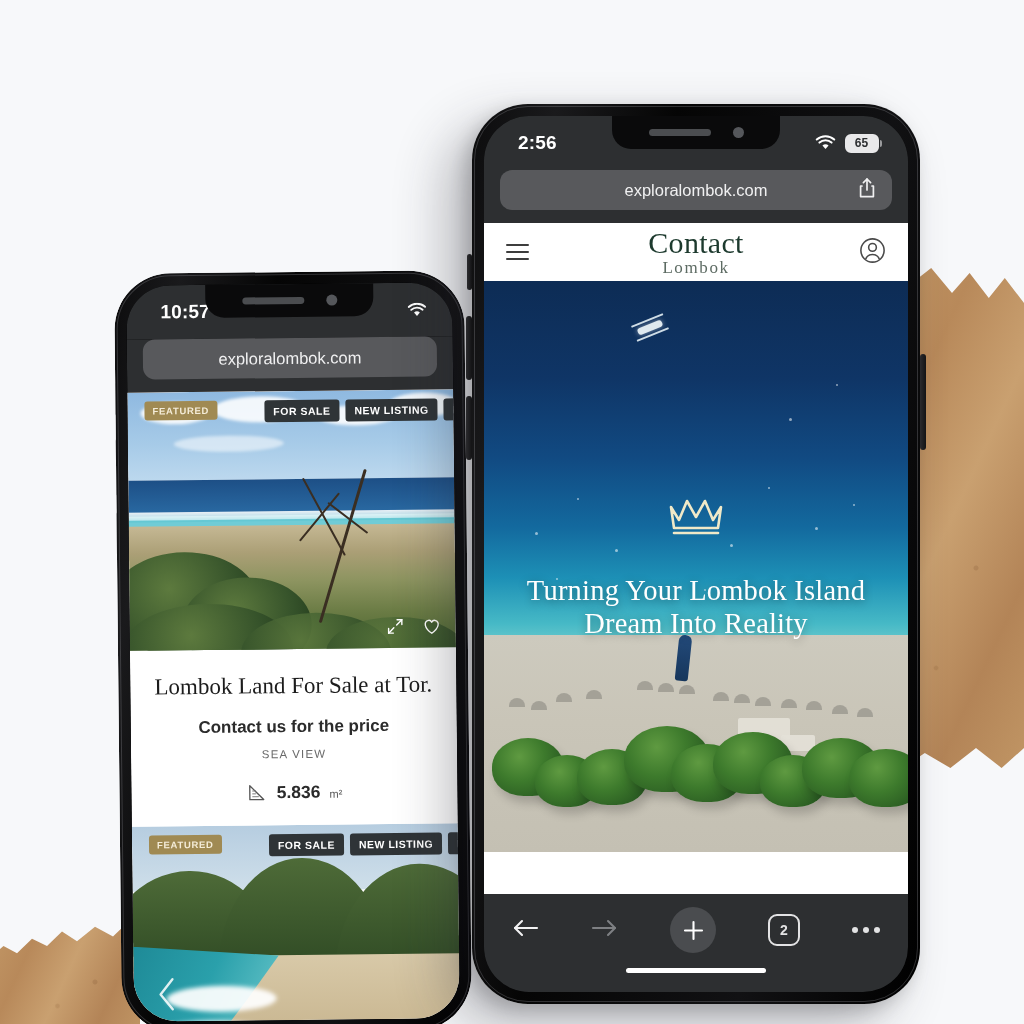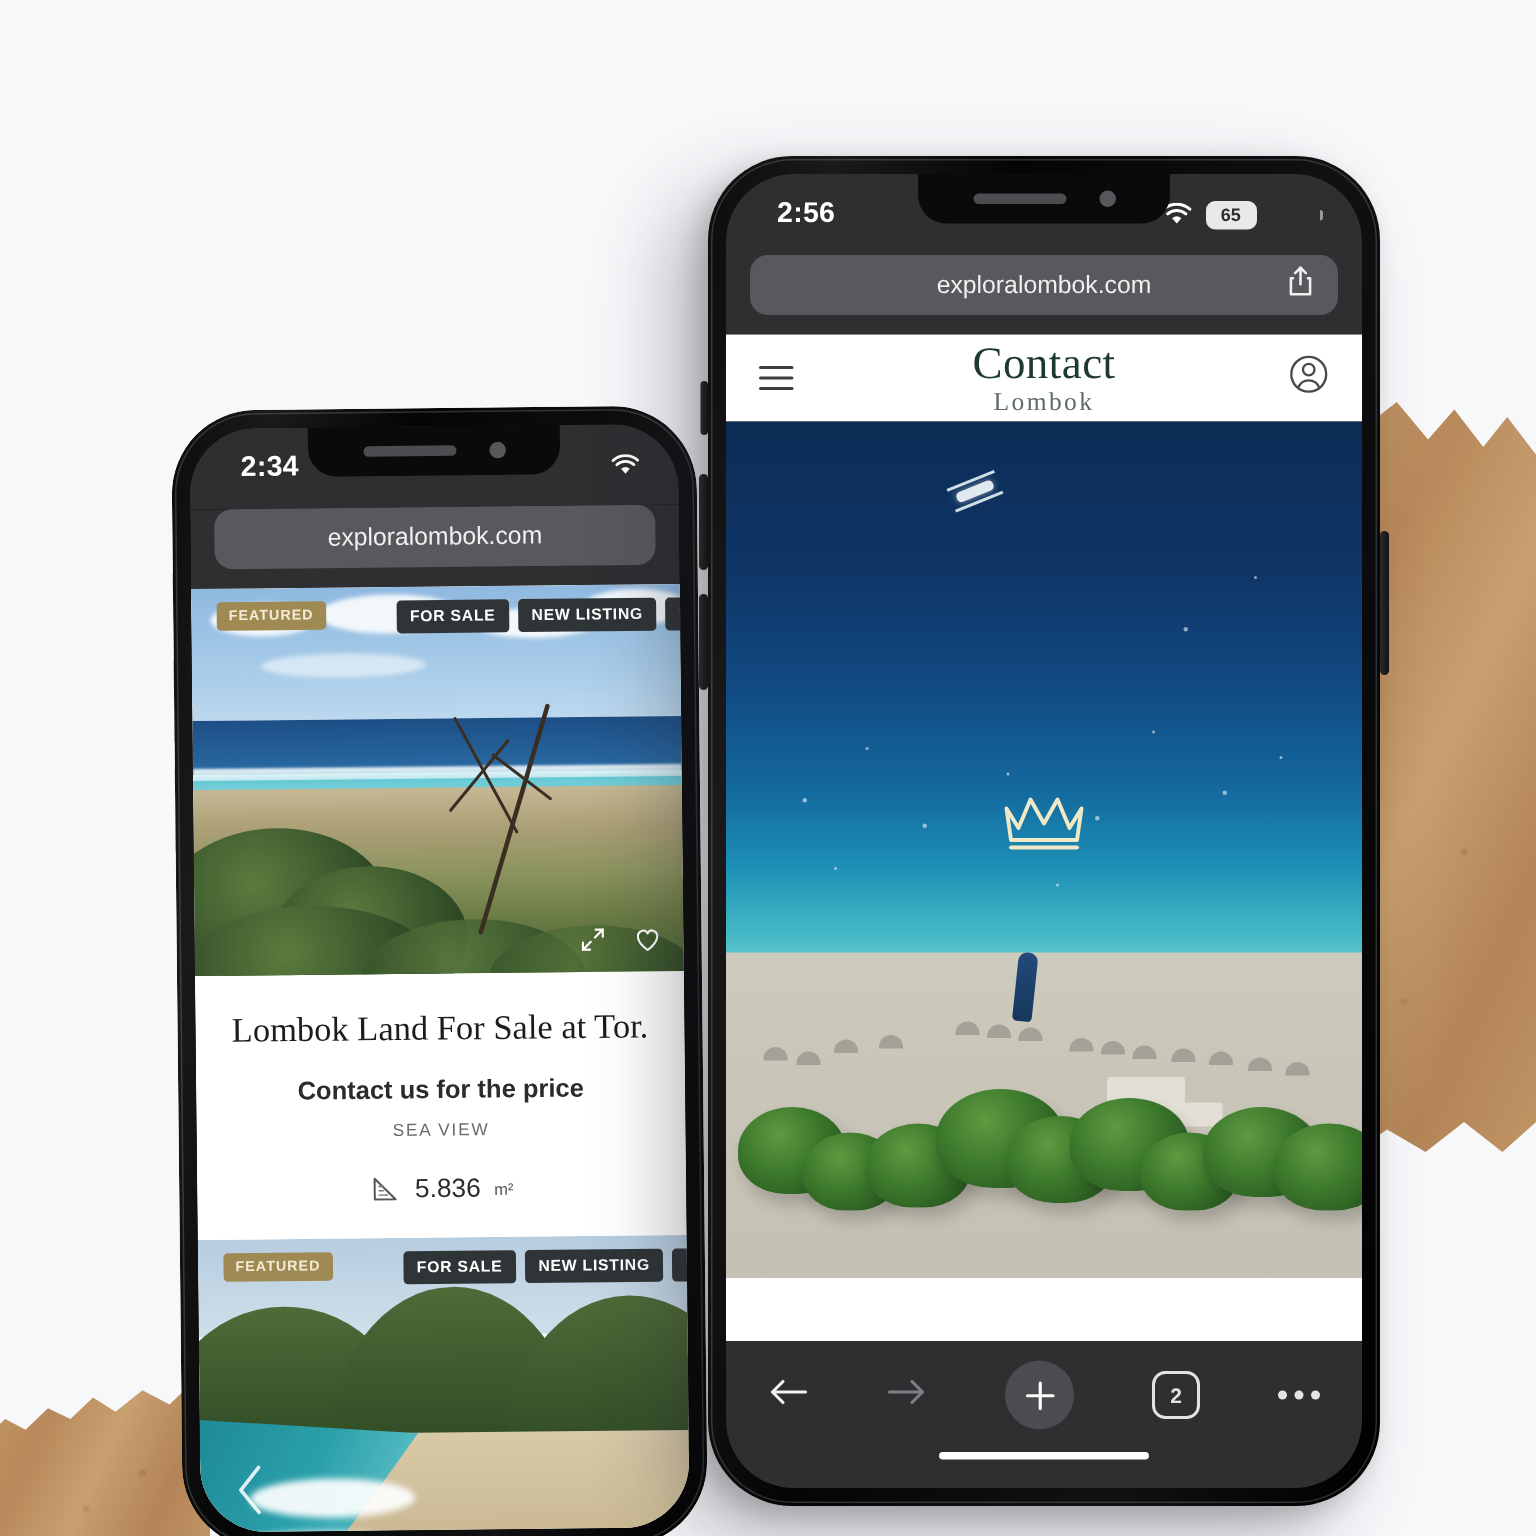--- a/index.html
+++ b/index.html
@@ -237,21 +237,21 @@
   .chev-left{ position:absolute; left:20px; bottom:58px; z-index:4; }
 
   .card-info{ padding:24px 10px 22px; text-align:center; background:#fff; }
   .card-title{
     font-family:"Liberation Serif", serif; font-size:23px; color:#1c1c1c;
     white-space:nowrap; font-weight:400;
   }
   .card-price{ margin-top:18px; font-size:17px; font-weight:700; color:#2b2b2b; }
   .card-sub{ margin-top:11px; font-size:11.5px; letter-spacing:1.2px; color:#6a6a6a; }
   .card-area{ margin-top:22px; display:flex; align-items:center; justify-content:center; gap:9px;}
-  .card-area .val{ font-size:17.5px; font-weight:400; color:#2b2b2b; }
+  .card-area .val{ font-size:17.5px; font-weight:700; color:#2b2b2b; }
   .card-area .unit{ font-size:11px; color:#555; align-self:flex-end; margin-bottom:3px; }
 
   
   #phone-back{ clip-path: inset(0 0 0 0 round 56px); }
 </style>
 </head>
 <body>
 
 <div class="kraft" id="kraft-right"></div>
 <div class="kraft" id="kraft-bottomleft"></div>
@@ -262,21 +262,21 @@
   <div class="side-btn" style="left:-5px; top:238px; width:5px; height:58px;"></div>
 
   <div class="screen">
     <div style="display:flex; flex-direction:column; height:100%;">
 
       <div class="statusbar">
         <div class="notch">
           <div class="speaker"></div>
           <div class="cam"></div>
         </div>
-        <div class="sb-time">2:34</div>
+        <div class="sb-time">10:57</div>
         <div class="sb-right">
           <svg width="19" height="15" viewBox="0 0 19 15">
             <path d="M9.5 13.2 L6.6 9.8 a4.6 4.6 0 0 1 5.8 0 Z" fill="#fff"></path>
             <path d="M3.8 7.1 a8.6 8.6 0 0 1 11.4 0" stroke="#fff" stroke-width="1.9" fill="none" stroke-linecap="round"></path>
             <path d="M1.3 4.2 a12.4 12.4 0 0 1 16.4 0" stroke="#fff" stroke-width="1.9" fill="none" stroke-linecap="round"></path>
           </svg>
         </div>
       </div>
 
       <div class="urlbar-wrap">
@@ -390,21 +390,21 @@
           <div class="speaker"></div>
           <div class="cam"></div>
         </div>
         <div class="sb-time">2:56</div>
         <div class="sb-right">
           <svg width="21" height="16" viewBox="0 0 19 15">
             <path d="M9.5 13.2 L6.6 9.8 a4.6 4.6 0 0 1 5.8 0 Z" fill="#fff"></path>
             <path d="M3.8 7.1 a8.6 8.6 0 0 1 11.4 0" stroke="#fff" stroke-width="1.9" fill="none" stroke-linecap="round"></path>
             <path d="M1.3 4.2 a12.4 12.4 0 0 1 16.4 0" stroke="#fff" stroke-width="1.9" fill="none" stroke-linecap="round"></path>
           </svg>
-          <div style="display:flex; align-items:center;gap:41px;">
+          <div style="display:flex; align-items:center;">
             <div class="batt">
               <span>65</span>
             </div>
             <span class="batt-cap"></span>
           </div>
         </div>
       </div>
 
       <div class="urlbar-wrap">
         <div class="urlbar">
@@ -489,20 +489,21 @@
           <div class="palm" style="left:86%; top:82%; width:74px; height:58px;"></div>
         </div>
 
         <div class="hero-overlay">
           <div class="crown">
             <svg width="60" height="44" viewBox="0 0 60 44">
               <path d="M5 14 L13 27 L21 8 L30 24 L39 8 L47 27 L55 14 L52 35 H8 Z" stroke="#f0e9c8" stroke-width="2.6" fill="none" stroke-linejoin="round" stroke-linecap="round"></path>
               <path d="M8 40 H52" stroke="#f0e9c8" stroke-width="2.6" stroke-linecap="round"></path>
             </svg>
           </div>
+          <div class="hero-title">Turning Your Lombok Island Dream Into Reality</div>
         </div>
       </div>
 
       <div class="hero-white-strip"></div>
 
       <div class="safari-toolbar">
         <span>
           <svg width="27" height="22" viewBox="0 0 27 22">
             <path d="M25 11 H3" stroke="#f2f2f3" stroke-width="2.1" stroke-linecap="round"></path>
             <path d="M10 4 L3 11 L10 18" stroke="#f2f2f3" stroke-width="2.1" fill="none" stroke-linecap="round" stroke-linejoin="round"></path>

